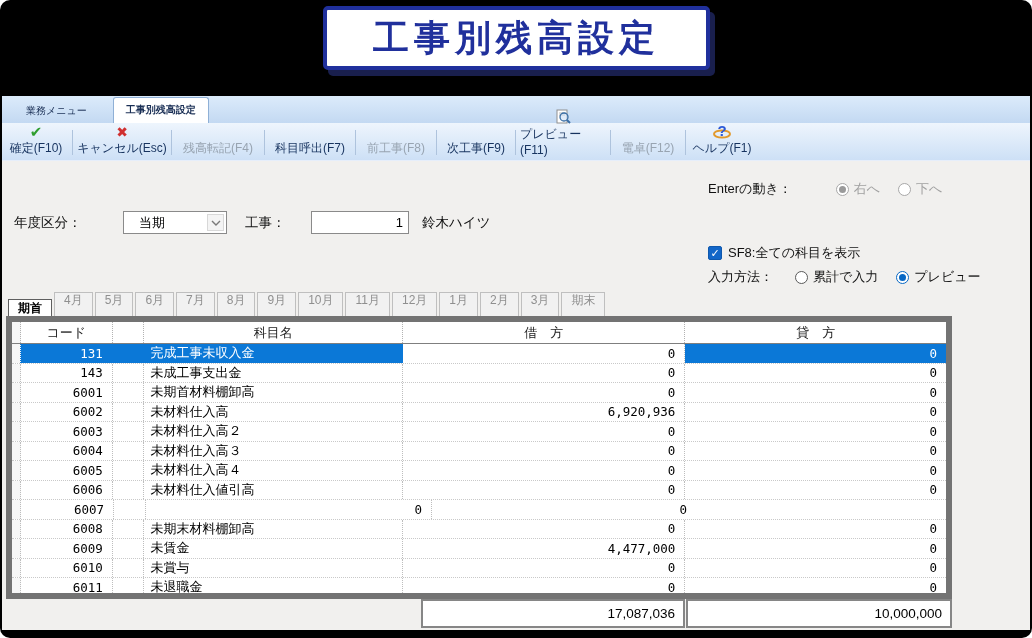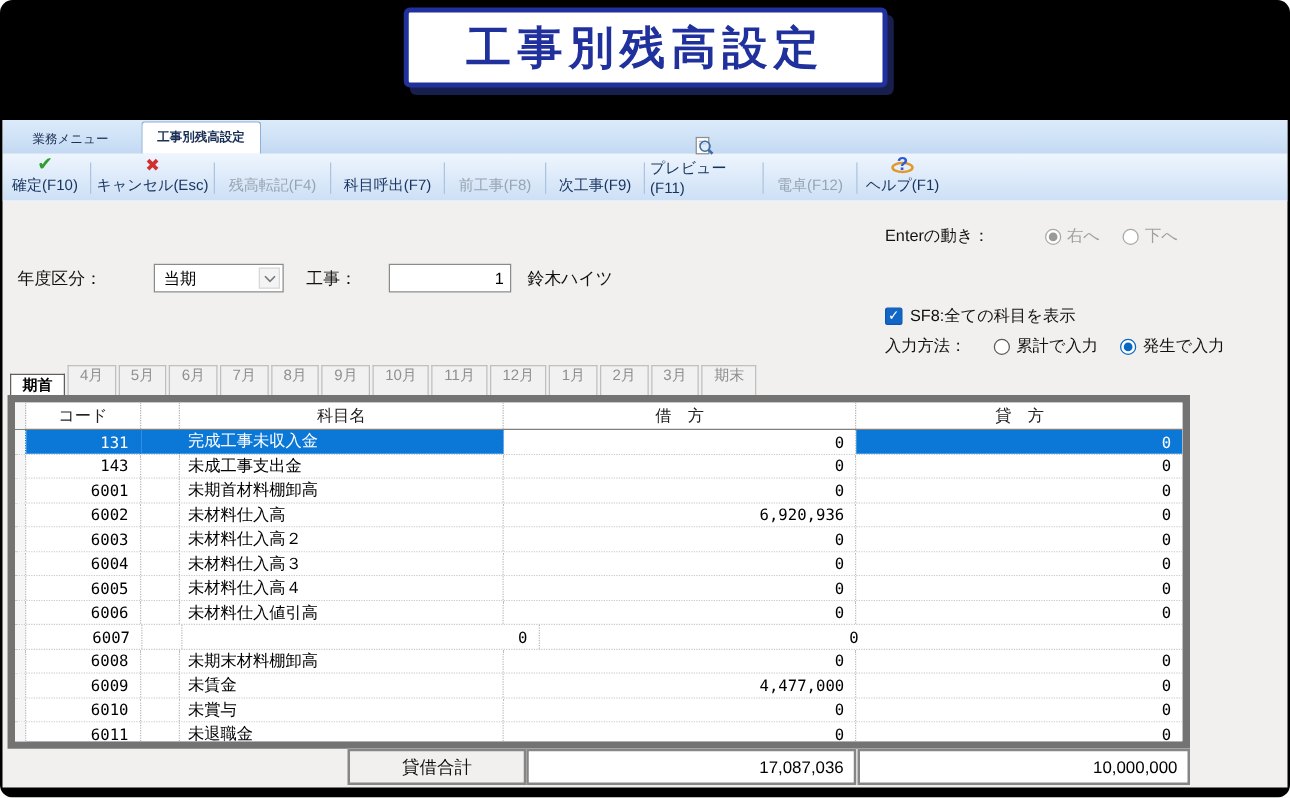--- a/index.html
+++ b/index.html
@@ -32,21 +32,21 @@
   .tb-btn .ticon{height:17px;display:flex;align-items:center;justify-content:center;margin-bottom:0px;}
   .tb-btn.disabled{color:#98a4b1;}
   .tb-sep{width:1px;background:#aec3dd;margin:7px 4px 5px 4px;}
   .icon-check{color:#2f9e2f;font-size:15px;font-weight:bold;line-height:15px;}
   .icon-cancel{color:#d03030;font-size:14px;font-weight:bold;line-height:14px;}
 
   
   .form-row{position:absolute;left:0;top:112px;height:30px;width:700px;}
   .flabel{position:absolute;top:6px;font-size:13.5px;color:#111;}
   .dropdown{position:absolute;left:121px;top:3px;width:104px;height:23px;background:#fff;
-    border:1px solid #8a8a8a;font-size:13px;display:flex;align-items:center;padding-left:7px;}
+    border:1px solid #8a8a8a;font-size:13px;display:flex;align-items:center;padding-left:15px;}
   .dd-arrow{position:absolute;right:2px;top:2px;bottom:2px;width:17px;background:#f4f4f4;
     display:flex;align-items:center;justify-content:center;border:1px solid #d8d8d8;}
   .tinput{position:absolute;left:309px;top:3px;width:98px;height:23px;background:#fff;
     border:1px solid #8a8a8a;font-size:13px;display:flex;align-items:center;
     justify-content:flex-end;padding-right:5px;}
 
   
   .opt-row{position:absolute;display:flex;align-items:center;font-size:13px;color:#111;}
   .radio{width:13px;height:13px;border-radius:50%;background:#fff;border:1px solid #5a5a5a;
     display:inline-flex;align-items:center;justify-content:center;flex:0 0 auto;}
@@ -221,21 +221,21 @@
           <span class="radio-item">
             <span class="radio">
               <span class="dot"></span>
             </span>
             <span class="rlabel">累計で入力</span>
           </span>
           <span class="radio-item">
             <span class="radio sel">
               <span class="dot"></span>
             </span>
-            <span class="rlabel">発生で入力</span>
+            <span class="rlabel">プレビュー</span>
           </span>
         </span>
     </div>
 
     <div class="mtabs">
         <div class="mtab active">期首</div>
         <div class="mtab">4月</div>
         <div class="mtab">5月</div>
         <div class="mtab">6月</div>
         <div class="mtab">7月</div>
@@ -368,23 +368,20 @@
             <div class="c col-code num">6012</div>
             <div class="c col-gap"></div>
             <div class="c col-name name">未法定福利費</div>
             <div class="c col-debit num">0</div>
             <div class="c col-credit num">0</div>
           </div>
         </div>
     </div>
 
     <div class="totals">
-      <div class="tot-box tot-label">
-        <span>貸借合計</span>
-      </div>
       <div class="tot-box tot-num tot-debit">
         <span>17,087,036</span>
       </div>
       <div class="tot-box tot-num tot-credit">
         <span>10,000,000</span>
       </div>
     </div>
 
   </div>
 </div>

